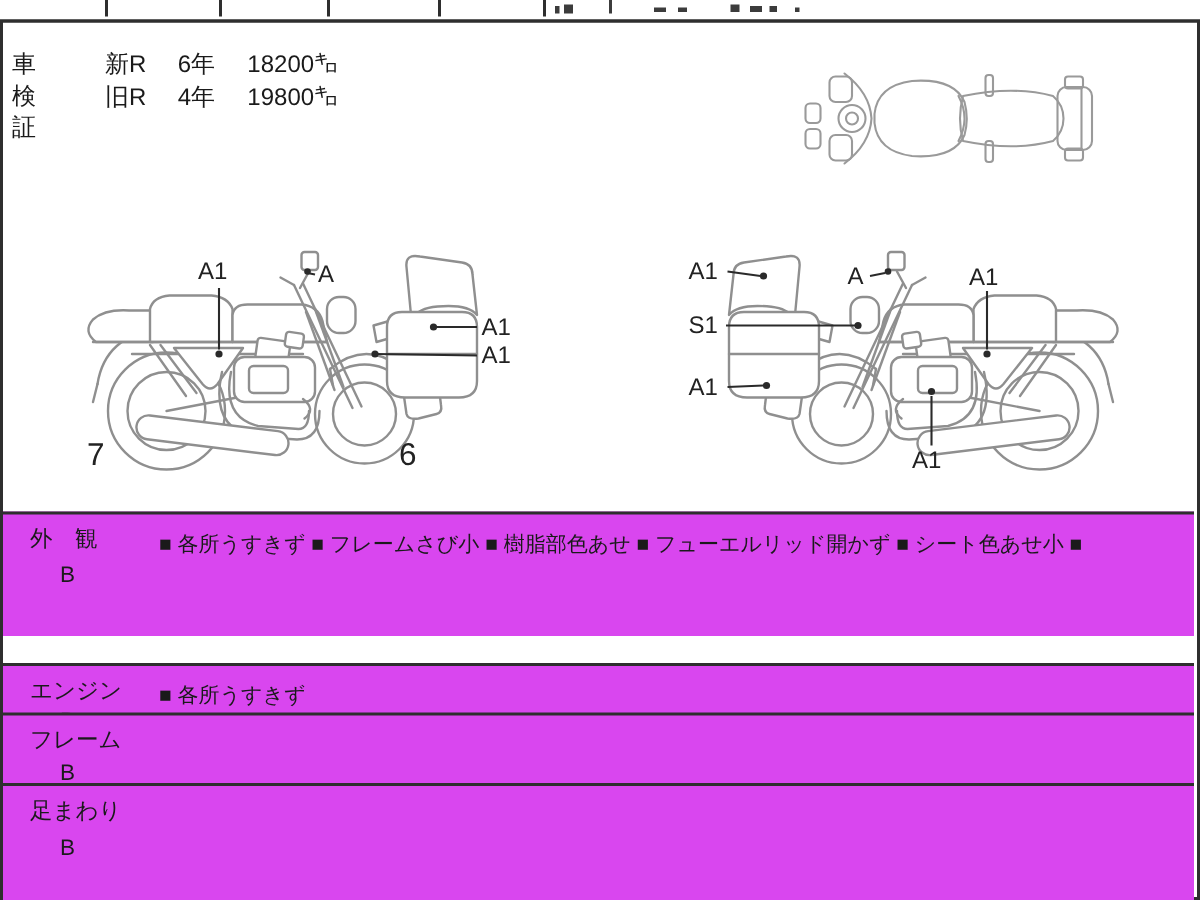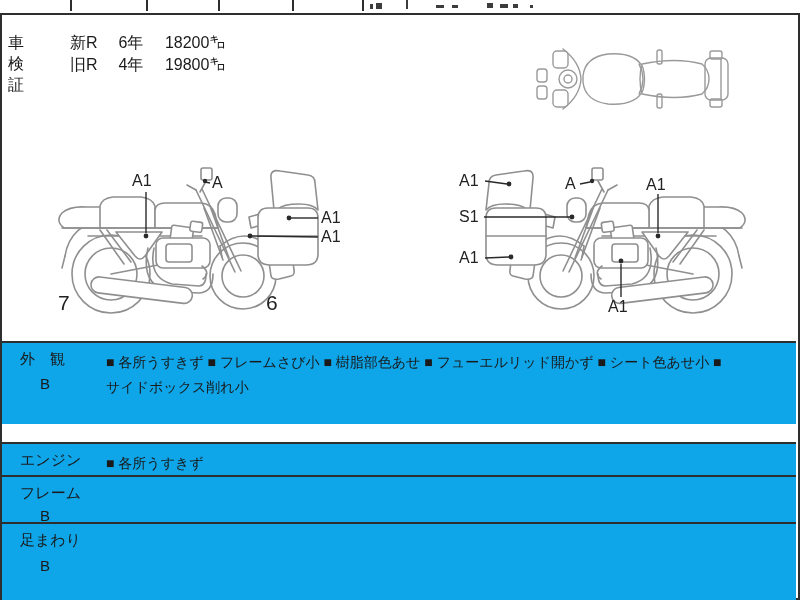--- a/index.html
+++ b/index.html
@@ -20,21 +20,21 @@
   .cert-rows{position:absolute;left:62px;top:0;width:260px;}
   .cert-row{height:22px;white-space:nowrap;}
   .cert-row span{display:inline-block;}
   .c-era{width:44px;}
   .c-year{width:42px;}
   
   .art{position:absolute;left:0;top:0;width:800px;height:600px;}
   .art text{font-family:"Liberation Sans","DejaVu Sans",sans-serif;fill:#222;font-size:16px;}
   .art text.num{font-size:21px;}
   
-  .sect{position:absolute;left:2px;width:794px;border-top:2px solid #2e2e2e;background:#0ea5e9;}
+  .sect{position:absolute;left:2px;width:794px;border-top:2px solid #2e2e2e;background:#d946ef;}
   .s1{top:341px;height:81px;}
   .s2{top:442px;height:49px;}
   .s3{top:475px;height:45px;text-decoration:underline;}
   .s4{top:522px;height:76px;border-bottom:0;}
   .sect .slabel{position:absolute;left:18px;top:7px;font-size:15px;}
   .sect .sgrade{position:absolute;left:38px;font-size:15px;}
   .g1{top:32px;} .g2{top:28px;} .g3{top:30px;} .g4{top:33px;}
   .sect .scontent{position:absolute;left:104px;top:7px;width:684px;font-size:14px;line-height:25px;}
 </style>
 </head>
@@ -205,21 +205,20 @@
   <text x="565" y="189">A</text>
   <text x="646" y="190">A1</text>
   <text x="608" y="312">A1</text>
 </svg>
 
 <div class="sect s1">
   <div class="slabel">外　観</div>
   <div class="sgrade g1">B</div>
   <div class="scontent">
     <div>■ 各所うすきず ■ フレームさび小 ■ 樹脂部色あせ ■ フューエルリッド開かず ■ シート色あせ小 ■</div>
-    <div>サイドボックス削れ小</div>
   </div>
 </div>
 
 <div class="sect s2">
   <div class="slabel">エンジン</div>
   <div class="sgrade g2">B</div>
   <div class="scontent">
     <div>■ 各所うすきず</div>
   </div>
 </div>

